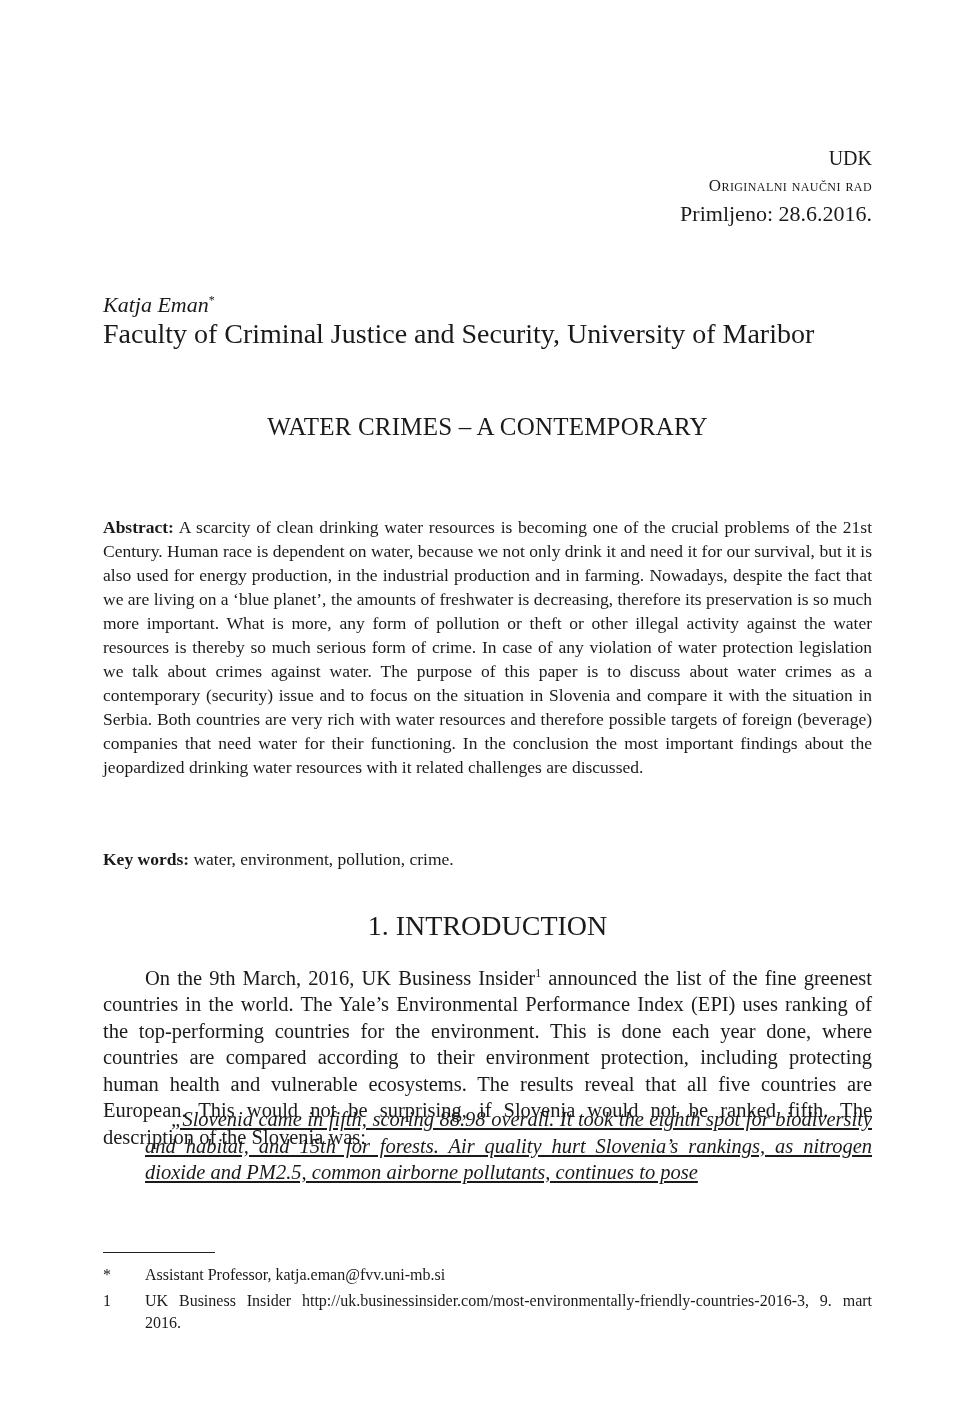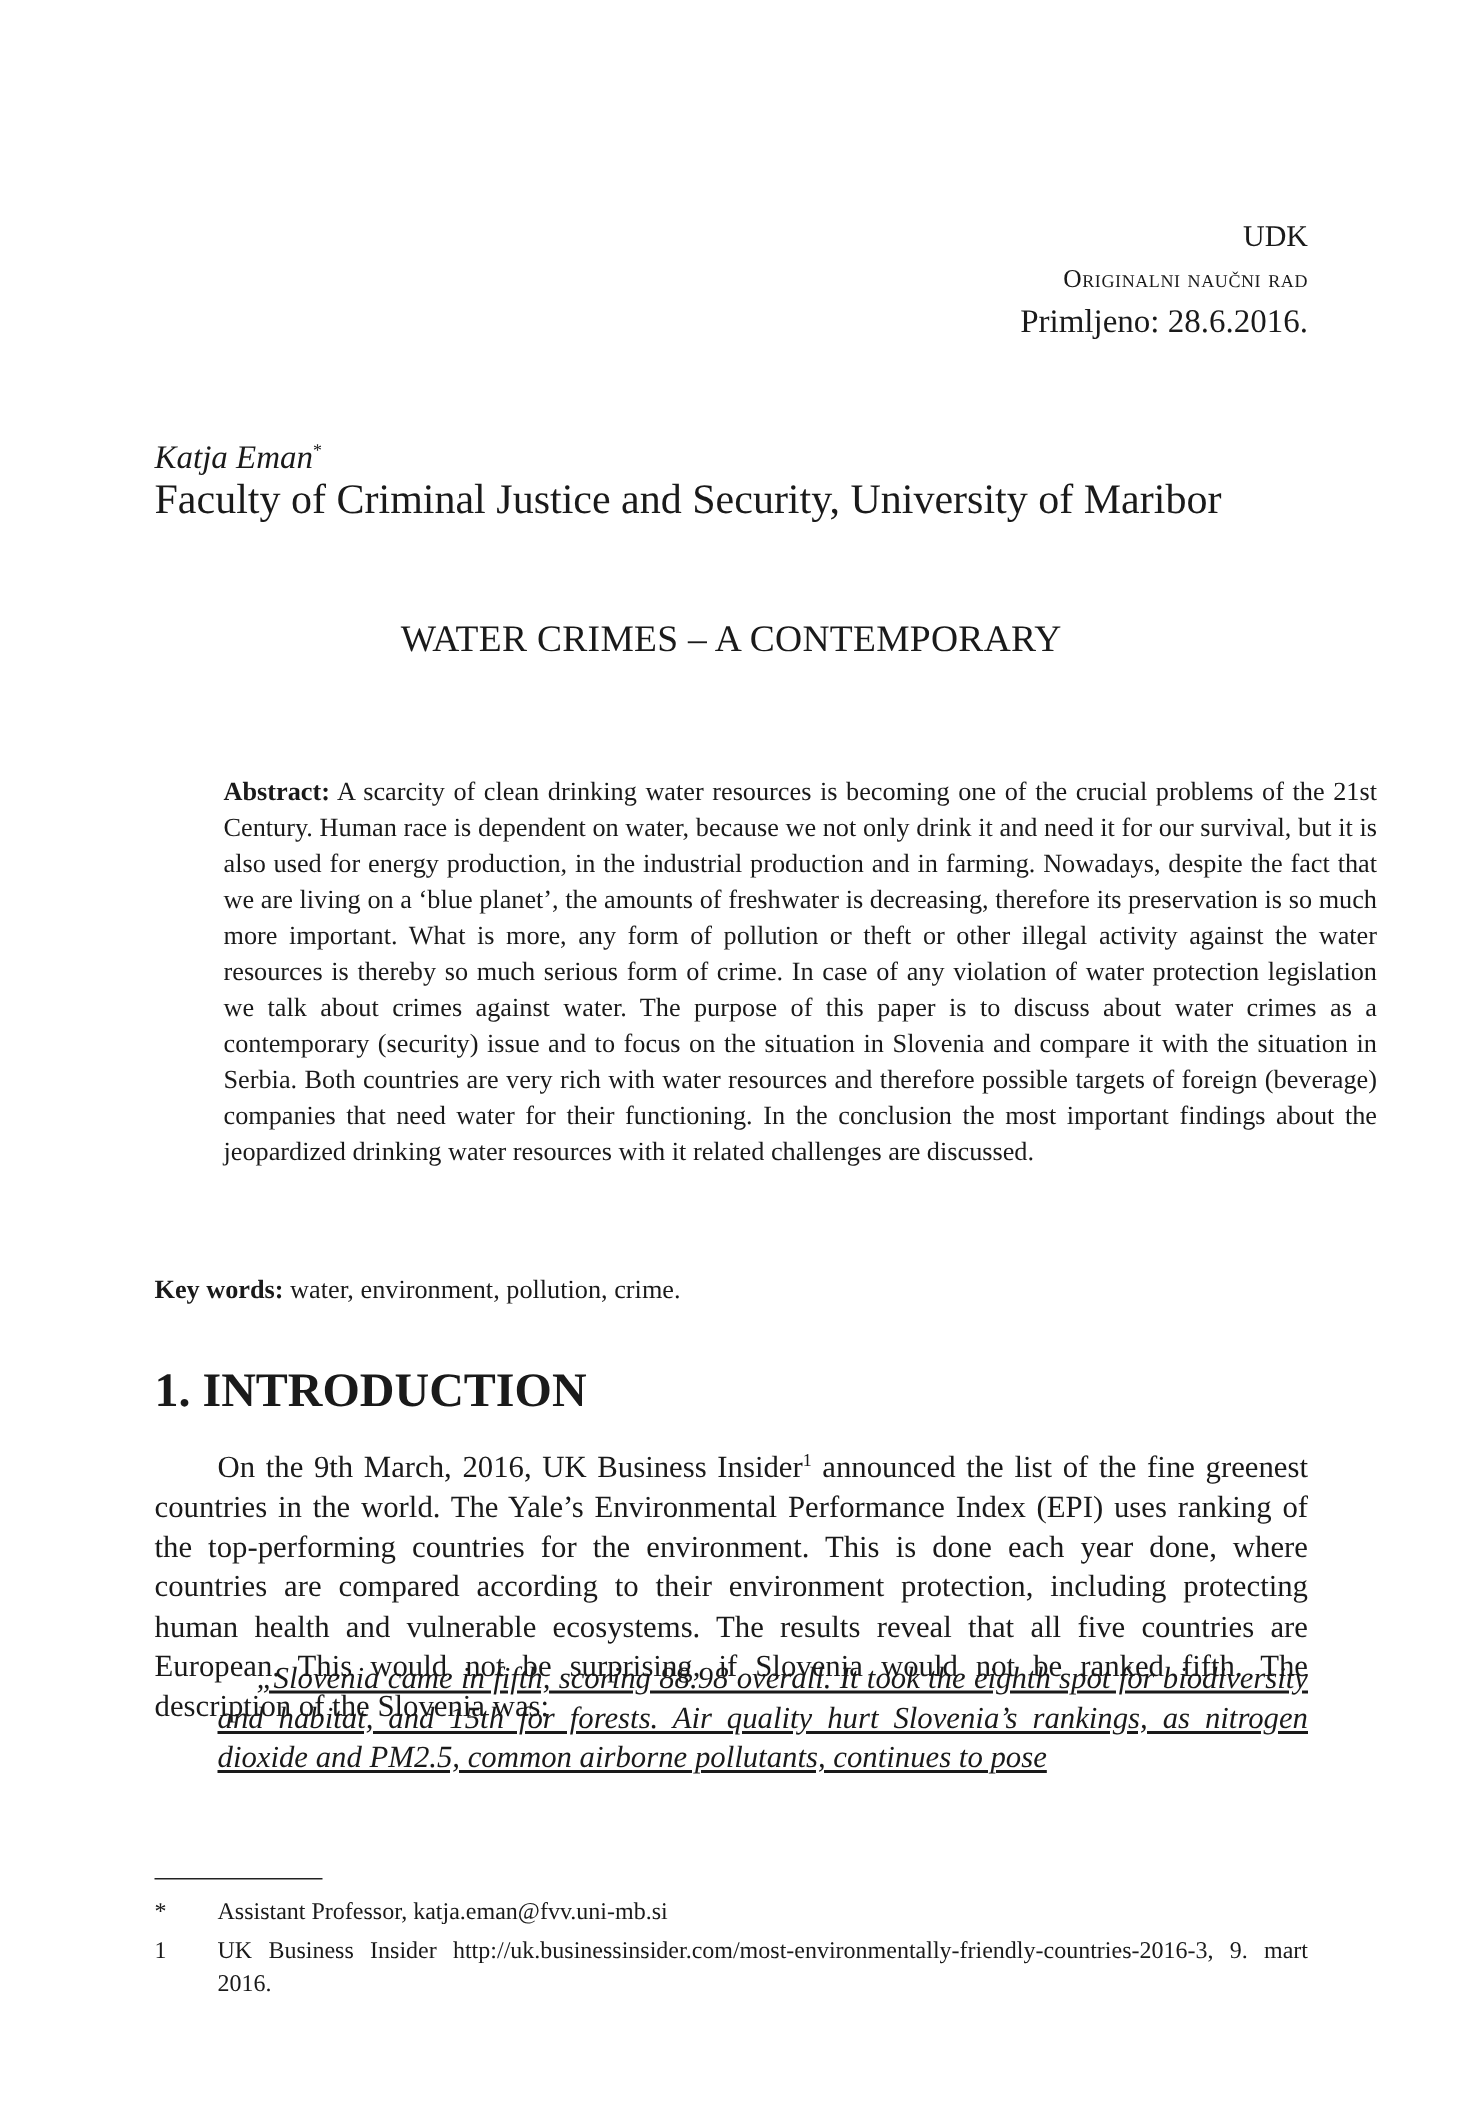--- a/index.html
+++ b/index.html
@@ -8,24 +8,24 @@
   .abs { position: absolute; }
   .header-block { right: 103px; top: 144px; text-align: right; }
   .udk { font-size: 20px; line-height: 28px; }
   .paper-type { font-size: 17px; line-height: 28px; font-variant: small-caps; letter-spacing: 0.4px; }
   .received { font-size: 22px; line-height: 28px; }
   .author-block { left: 103px; top: 285px; }
   .author { font-size: 22px; font-style: italic; line-height: 30px; }
   .author sup { font-size: 12px; font-style: normal; }
   .affil { font-size: 28px; line-height: 28px; }
   .title { left: 103px; width: 769px; top: 409px; text-align: center; font-size: 25px; font-weight: normal; line-height: 36px; letter-spacing: 0.2px; }
-  .abstract { left: 103px; width: 769px; top: 516px; font-size: 17.5px; line-height: 23.95px; text-align: justify; margin-left: 46px; }
+  .abstract { left: 103px; width: 769px; top: 516px; font-size: 17.5px; line-height: 23.95px; text-align: justify; }
   .abstract b, .keywords b { font-weight: bold; }
   .keywords { left: 103px; width: 769px; top: 847px; font-size: 17.5px; line-height: 24px; }
-  .section { left: 103px; width: 769px; top: 910px; font-size: 32px; line-height: 32px; font-weight: bold; }
+  .section { left: 103px; width: 769px; top: 910px; text-align: center; font-size: 28px; line-height: 32px; }
   .intro { left: 103px; width: 769px; top: 960px; font-size: 20.5px; line-height: 26.5px; text-align: justify; text-indent: 42px; }
   .intro sup { font-size: 12px; }
   .quote { left: 145px; width: 727px; top: 1106px; font-size: 20.5px; line-height: 26.5px; text-align: justify; font-style: italic; text-indent: 26px; text-decoration: underline; }
   .fn-rule { left: 103px; top: 1252px; width: 112px; height: 0; border-top: 1.5px solid #222; }
   .footnote { left: 103px; width: 769px; font-size: 16px; line-height: 22px; display: flex; }
   .fn-mark { width: 42px; flex: none; }
   .fn-text { flex: 1; text-align: justify; }
 </style>
 </head>
 <body>

